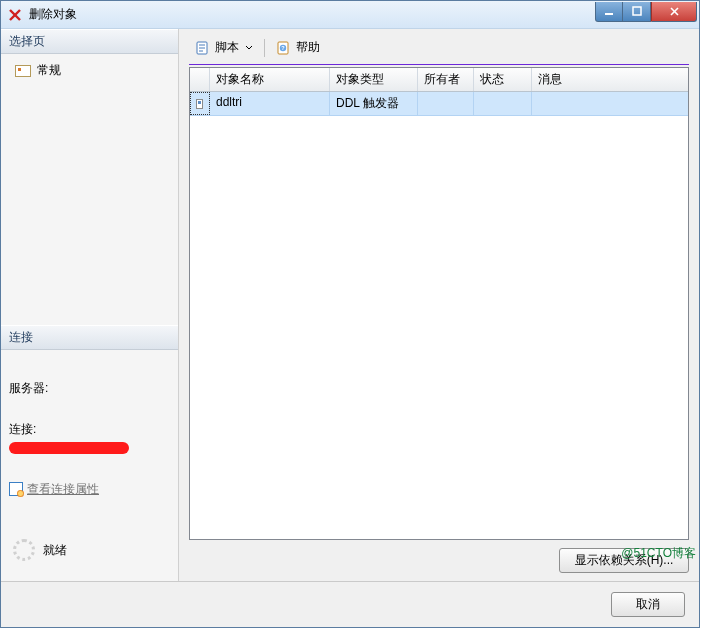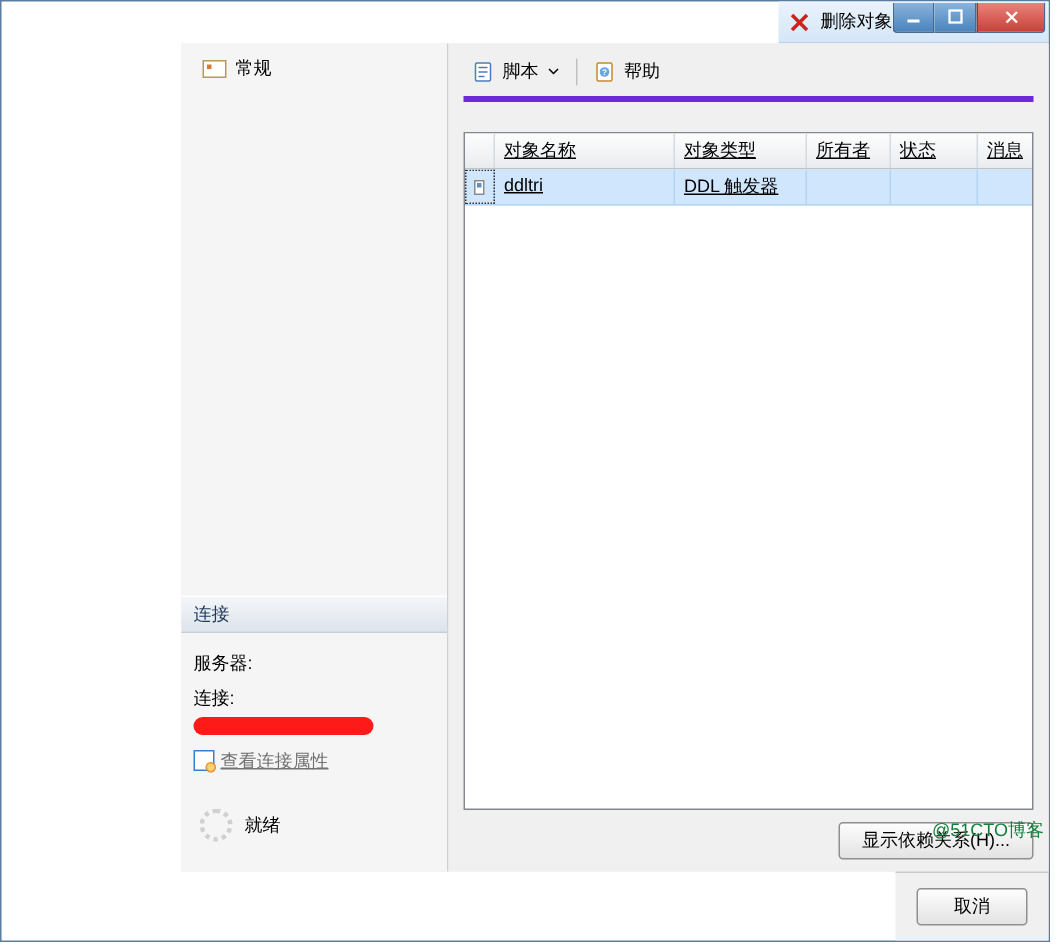--- a/index.html
+++ b/index.html
@@ -1,18 +1,18 @@
 <!DOCTYPE html>
 <html><head>
 <meta charset="utf-8">
 <style>
 * { box-sizing: border-box; margin: 0; padding: 0; }
 body { font-family: "Microsoft YaHei", Tahoma, sans-serif; font-size: 12px; background: #fff; width: 704px; height: 632px; overflow: hidden; position: relative; }
 
-.window { width: 700px; height: 628px; border: 1px solid #5a7ca0; background: #fff; position: relative; display: flex; flex-direction: column; align-items: flex-end; }
+.window { width: 700px; height: 628px; border: 1px solid #5a7ca0; background: #fff; position: relative; display: flex; flex-direction: column; }
 
 .titlebar { height: 28px; background: linear-gradient(#ebf3fb, #d5e6f7); display: flex; align-items: center; border-bottom: 1px solid #c0d4e8; }
 .titlebar-icon { width: 16px; height: 16px; margin: 0 6px; display: flex; align-items: center; justify-content: center; }
 .titlebar-icon svg { width: 14px; height: 14px; }
 .titlebar-title { flex: 1; font-size: 12px; color: #000; }
 .win-controls { display: flex; height: 20px; margin-right: 2px; margin-top: -6px; }
 .win-btn { width: 28px; height: 20px; display: flex; align-items: center; justify-content: center; border: 1px solid #4a6a8a; border-top: none; font-size: 11px; }
 .win-min { background: linear-gradient(#88b3dd, #4b84bd); border-radius: 0 0 0 3px; color: #fff; }
 .win-max { background: linear-gradient(#88b3dd, #4b84bd); border-left: none; color: #fff; }
 .win-close { width: 46px; background: linear-gradient(#e9837b, #c8413a); border-left: 1px solid #a03028; border-radius: 0 0 3px 0; color: #fff; font-size: 13px; }
@@ -20,44 +20,44 @@
 .body-area { flex: 1; display: flex; background: #f0f0f0; }
 
 .sidebar { width: 178px; background: #f0f0f0; display: flex; flex-direction: column; border-right: 1px solid #d0d0d0; }
 .side-section-header { background: linear-gradient(#f4f6f9, #dde4ec); border-top: 1px solid #fff; border-bottom: 1px solid #c5cdd6; padding: 3px 8px; font-size: 12px; color: #1e395b; }
 .side-section-body { padding: 6px 8px; font-size: 12px; color: #000; background: #f5f5f5; }
 .side-section-body.grow { flex: 1; }
 .side-section-body.progress { display: flex; align-items: center; gap: 8px; padding: 10px 8px 20px 12px; }
 .nav-item { display: flex; align-items: center; gap: 6px; padding: 2px 0 2px 6px; }
 .nav-icon { width: 16px; height: 12px; background: #fff; border: 1px solid #b49a5a; position: relative; }
 .nav-icon::before { content: ""; position: absolute; left: 2px; top: 2px; width: 3px; height: 3px; background: #d97a2e; }
-.kv { margin: 6px 0; }
+.kv { margin: 24px 0; }
 .kv-label { margin-bottom: 2px; }
 .link { color: #737373; text-decoration: underline; cursor: pointer; display: inline-flex; align-items: center; gap: 4px; }
 .link-icon { width: 14px; height: 14px; display: inline-block; background: #fff; border: 1px solid #3a7fc5; position: relative; }
 .link-icon::after { content: ""; position: absolute; right: -2px; bottom: -2px; width: 7px; height: 7px; background: radial-gradient(circle, #ffd36b 40%, #e07a1a 70%); border-radius: 50%; }
 .redact { display: inline-block; width: 120px; height: 12px; background: #ff1a1a; border-radius: 6px; margin-top: 2px; }
 .spinner { width: 22px; height: 22px; border: 3px dotted #d0d0d0; border-radius: 50%; }
 
 .main { flex: 1; display: flex; flex-direction: column; background: #f0f0f0; padding: 6px 10px 8px 10px; }
-.toolbar { display: flex; align-items: center; gap: 2px; padding: 2px 2px 6px 2px; border-bottom: 4px solid #6d28d9; margin-bottom: 20px; }
+.toolbar { display: flex; align-items: center; gap: 2px; padding: 2px 2px 6px 2px; border-bottom: 1px solid #6d28d9; margin-bottom: 2px; }
 .tool-btn { display: inline-flex; align-items: center; gap: 4px; padding: 2px 4px; font-size: 12px; color: #000; }
 .tool-icon { width: 16px; height: 16px; display: inline-flex; align-items: center; justify-content: center; }
 .dropdown-arrow { width: 8px; height: 8px; margin-left: 2px; }
 .tool-sep { width: 1px; height: 18px; background: #c0c0c0; margin: 0 5px; }
 
 .content { flex: 1; display: flex; flex-direction: column; }
 .grid-label { font-size: 12px; margin: 0 0 4px 0; }
 .grid-wrap { flex: 1; border: 1px solid #828790; background: #fff; display: flex; flex-direction: column; }
 .ghead { display: flex; background: linear-gradient(#fdfdfd, #e9ecef); border-bottom: 1px solid #b9c4ce; font-size: 12px; }
-.ghead > div { padding: 3px 6px; border-right: 1px solid #d3dae2; text-decoration: underline; }
+.ghead > div { padding: 3px 6px; border-right: 1px solid #d3dae2; }
 .grow-body { flex: 1; overflow: auto; }
 .grow-row { display: flex; background: #cfe6fc; border-bottom: 1px solid #b3d3f3; font-size: 12px; }
 .grow-row.selected .cell-icon { outline: 1px dotted #333; outline-offset: -1px; }
-.grow-row > div { padding: 3px 6px; border-right: 1px solid #b3d3f3; text-decoration: underline; }
+.grow-row > div { padding: 3px 6px; border-right: 1px solid #b3d3f3; }
 .cell-icon { width: 20px; flex-shrink: 0; display: flex; align-items: center; justify-content: center; }
 .obj-ico { width: 12px; height: 10px; border: 1px solid #8a8a8a; background: #fff; position: relative; }
 .obj-ico::after { content: ""; position: absolute; left: 1px; top: 1px; right: 1px; height: 3px; background: #5e8ec7; }
 .c-name { flex: 0 0 120px; }
 .c-type { flex: 0 0 88px; }
 .c-owner { flex: 0 0 56px; }
 .c-state { flex: 0 0 58px; }
 .c-msg { flex: 1; border-right: none !important; }
 
 .below-grid { display: flex; justify-content: flex-end; padding: 8px 0 0 0; }
@@ -98,20 +98,21 @@
             <line x1="2" y1="2" x2="9" y2="9" stroke="#fff" stroke-width="1.6"></line>
             <line x1="9" y1="2" x2="2" y2="9" stroke="#fff" stroke-width="1.6"></line>
           </svg>
         </div>
     </div>
   </div>
 
   <div class="body-area">
 
     <div class="sidebar">
+      <div class="side-section-header">选择页</div>
       <div class="side-section-body grow">
         <div class="nav-item">
           <span class="nav-icon"></span>
           <span>常规</span>
         </div>
       </div>
 
       <div class="side-section-header">连接</div>
       <div class="side-section-body">
         <div class="kv">

